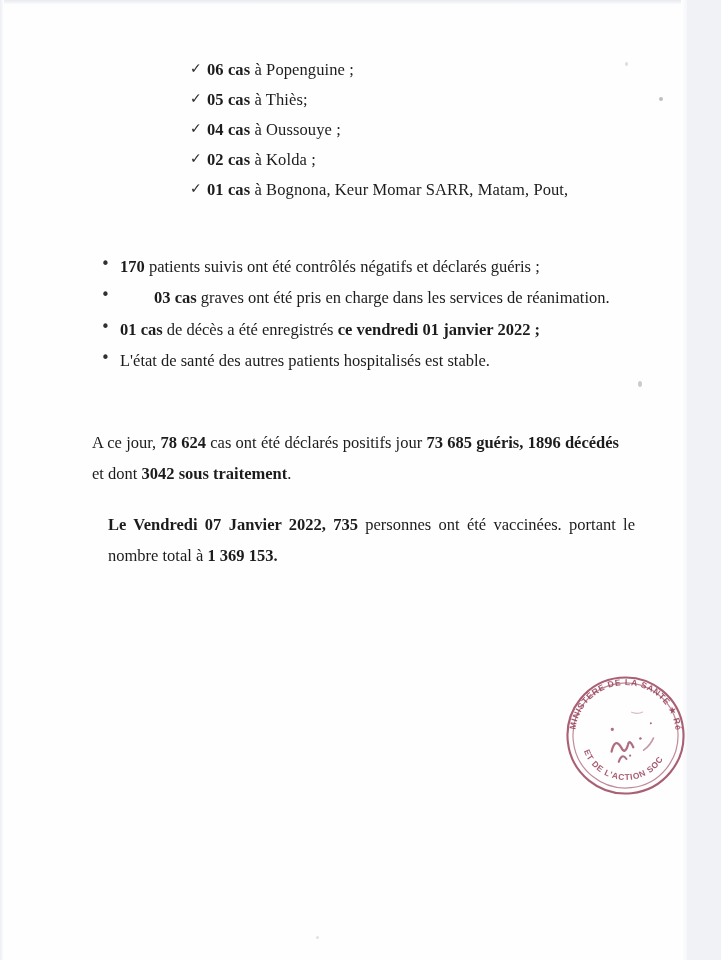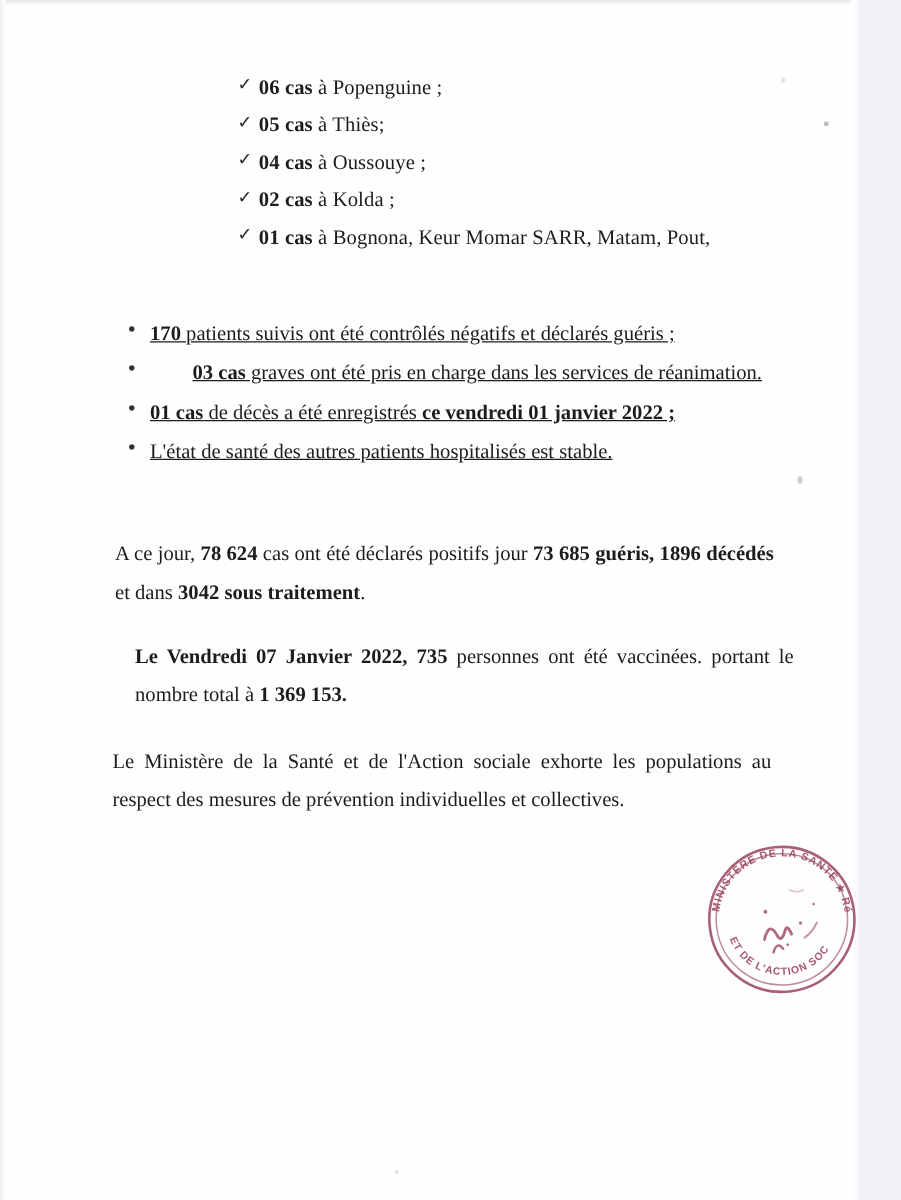--- a/index.html
+++ b/index.html
@@ -107,21 +107,20 @@
     line-height: 1.72;
     font-size: 15px;
     color: #303030;
     font-family: "DejaVu Sans", sans-serif;
     text-align: left;
     padding-left: 3px;
     box-sizing: border-box;
   }
   .bullet-text {
     flex: 1 1 auto;
-    text-decoration: underline;
   }
   .bullet-text.justify {
     text-align: justify;
     text-align-last: left;
     margin-left: 34px;
   }
 
   
   .para {
     position: absolute;
@@ -213,25 +212,24 @@
         <span class="bullet-text"><b>01 cas</b><span> de décès a été enregistrés </span><b>ce vendredi 01 janvier 2022 ;</b></span>
       </div>
 
       <div class="bullet-item">
         <span class="bullet-dot">•</span>
         <span class="bullet-text">L'état de santé des autres patients hospitalisés est stable.</span>
       </div>
 
     </div>
 
-    <div class="para" id="para-totals"><span>A ce jour, </span><b>78 624</b><span> cas ont été déclarés positifs jour </span><b>73 685 guéris,</b><span> </span><b>1896 décédés</b><span> et dans </span><b>3042 sous traitement</b><span>.</span></div>
+    <div class="para" id="para-totals"><span>A ce jour, </span><b>78 624</b><span> cas ont été déclarés positifs jour </span><b>73 685 guéris,</b><span> </span><b>1896 décédés</b><span> et dont </span><b>3042 sous traitement</b><span>.</span></div>
 
     <div class="para" id="para-vaccination"><b>Le Vendredi 07 Janvier 2022,</b><span> </span><b>735</b><span> personnes ont été vaccinées. portant le nombre total à </span><b>1 369 153.</b></div>
 
-    <div class="para" id="para-ministry">Le Ministère de la Santé et de l'Action sociale exhorte les populations au respect des mesures de prévention individuelles et collectives.</div>
 
     <div class="stamp">
       <svg viewBox="0 0 135 135" width="135" height="135" aria-hidden="true">
         <defs>
           <path id="arcTop" d="M 17,67.5 A 50.5,50.5 0 0 1 118,67.5"></path>
           <path id="arcBottom" d="M 23,67.5 A 44.5,44.5 0 0 0 112,67.5"></path>
         </defs>
         <circle cx="67.5" cy="67.5" r="58" fill="none" stroke="#8B2843" stroke-width="2.1" opacity="0.82"></circle>
         <circle cx="67.5" cy="67.5" r="52.5" fill="none" stroke="#8B2843" stroke-width="1.2" opacity="0.6"></circle>
         <text font-family="'Liberation Sans', sans-serif" font-size="8.6" font-weight="bold" fill="#8B2843" opacity="0.85" letter-spacing="0.7">

